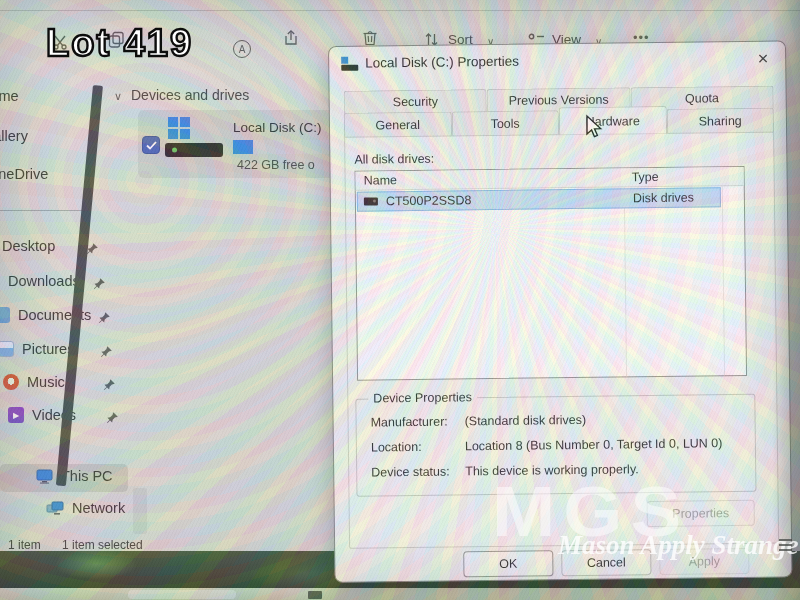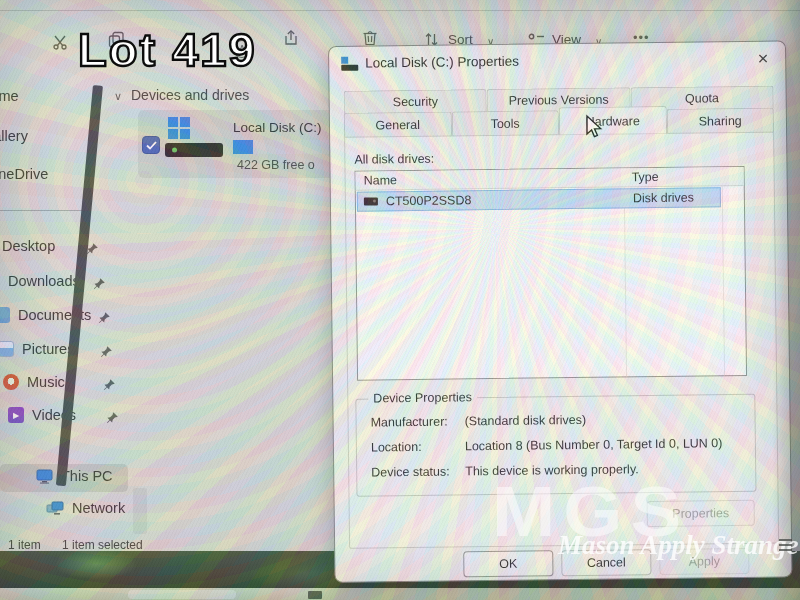--- a/index.html
+++ b/index.html
@@ -100,22 +100,22 @@
         rgba(255,150,180,.10) 0 9px, rgba(255,240,140,.10) 9px 18px,
         rgba(140,230,170,.10) 18px 27px, rgba(140,190,255,.10) 27px 36px),
       repeating-linear-gradient(115deg, rgba(0,0,0,.028) 0 1px, rgba(255,255,255,.02) 1px 3px);
   }
   #vignette { position:absolute; inset:0; z-index:31; pointer-events:none;
     box-shadow:inset 0 0 70px rgba(30,32,30,.18);
     background:linear-gradient(90deg, transparent 96.5%, rgba(55,58,55,.28));
   }
   
   #lot-watermark { position:absolute; left:46px; top:22px; z-index:40; pointer-events:none;
-    font-size:47px; font-weight:700; letter-spacing:2px; color:#fff;
-    -webkit-text-stroke:2.4px #0c0c0c; text-shadow:0 0 1px #000;margin-left:32px; }
+    font-size:38px; font-weight:700; letter-spacing:2px; color:#fff;
+    -webkit-text-stroke:2.4px #0c0c0c; text-shadow:0 0 1px #000; }
   #mgs-logo { position:absolute; left:492px; top:468px; z-index:40; pointer-events:none;
     font-size:76px; font-weight:800; letter-spacing:8px; color:rgba(255,255,255,.5);
     transform:scaleY(.92); }
   #mgs-company { position:absolute; left:558px; top:530px; z-index:40; pointer-events:none;
     font-family:"Liberation Serif", serif; font-style:italic; font-weight:700;
     font-size:27px; color:rgba(255,255,255,.8); }
   #artifact-lines { position:absolute; left:779px; top:539px; z-index:40; }
   #artifact-lines div { width:13px; height:2px; background:rgba(70,72,70,.75); margin-bottom:3px; }
   svg { display:block; }
 </style>

